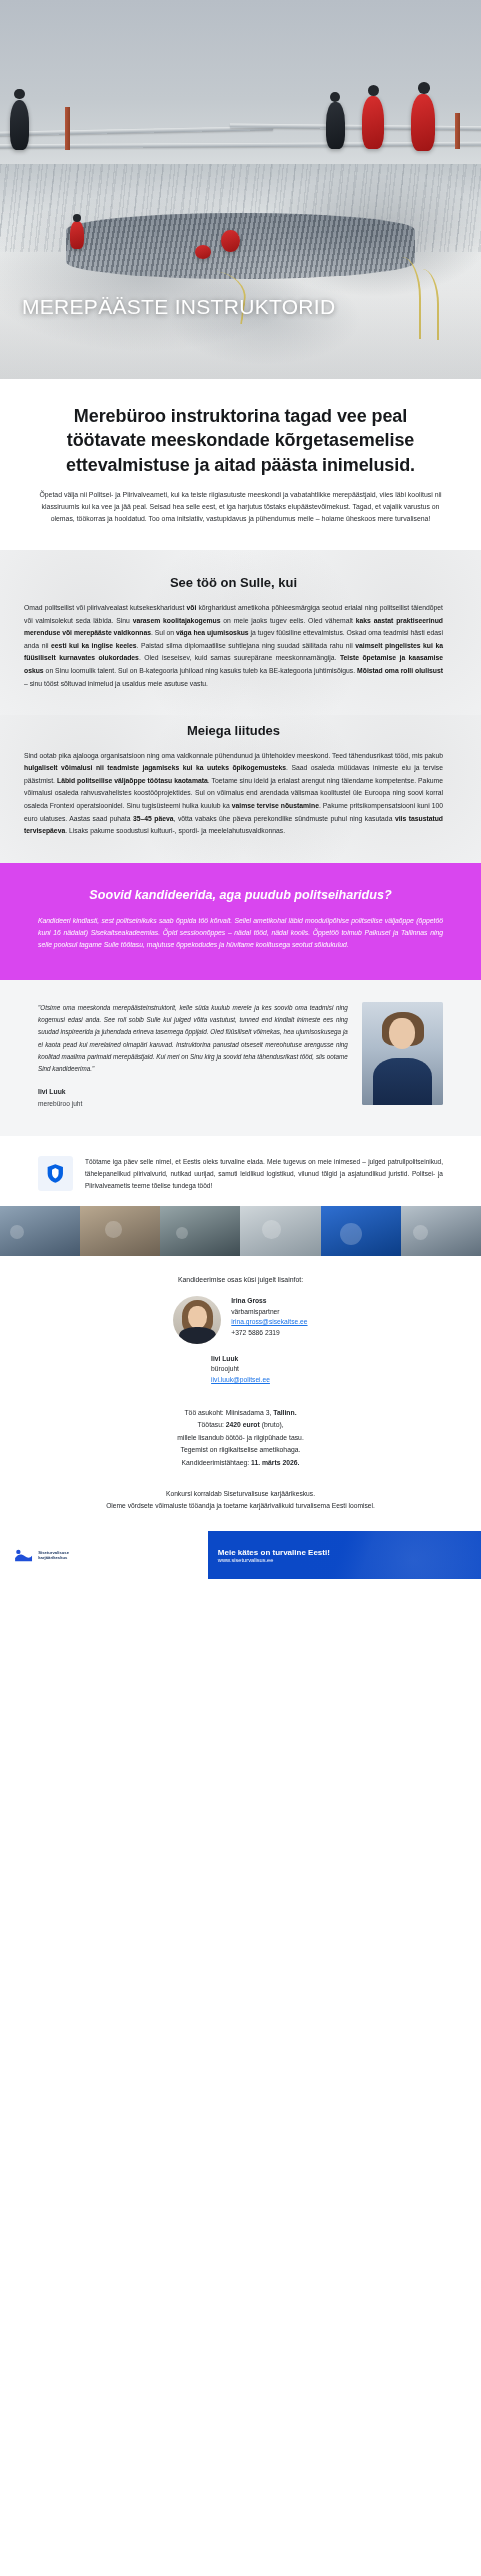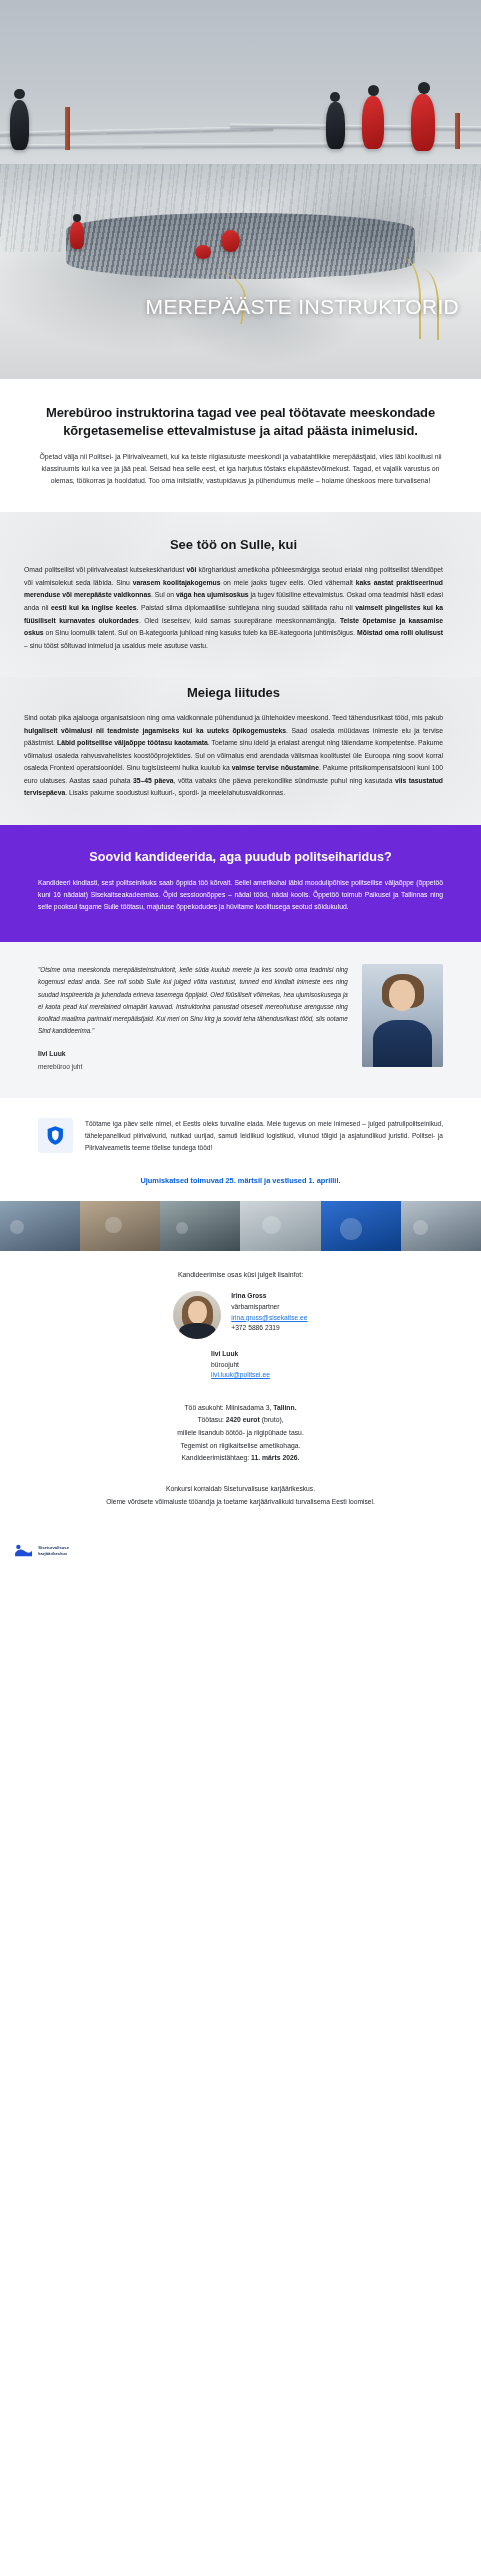--- a/index.html
+++ b/index.html
@@ -68,33 +68,33 @@
     pointer-events: none;
   }
   .hero-caption {
     position: absolute; left: 33px; right: 33px; top: 247px;
     text-align: center;
     font-size: 11px; font-weight: 700; line-height: 1.45;
     color: #ffffff;
     text-shadow: 0 1.1px 3.3px rgba(0,0,0,.55), 0 0 9.8px rgba(0,0,0,.35);
   }
   .hero-title {
-    position: absolute; left: 5px; right: 22px; top: 295px;
-    text-align: right;
+    position: absolute; left: 22px; right: 22px; top: 295px;
+    text-align: left;
     font-size: 21px; font-weight: 400; letter-spacing: 0.3px;
     color: #ffffff;
     text-shadow: 0 1.1px 5.5px rgba(0,0,0,.42);
   }
 
   
   .sec { padding: 25px 38px; }
   .sec.gray { background: #f4f5f6; }
   .sec.white { background: #ffffff; }
   .lead {
-    font-size: 13px; line-height: 1.35; font-weight: 700;
+    font-size: 18px; line-height: 1.35; font-weight: 700;
     text-align: center; color: #17191c; letter-spacing: -0.1px;
   }
   .intro {
     margin-top: 12px;
     font-size: 6.9px; line-height: 1.75; text-align: center; color: #2a2d31;
   }
   .h2 {
     font-size: 13px; font-weight: 700; text-align: center;
     margin-bottom: 12px; color: #17191c;
   }
@@ -108,21 +108,21 @@
     content: ""; position: absolute; inset: 0;
     background:
       radial-gradient(circle at 18% 40%, rgba(150,150,150,.16), transparent 44%),
       radial-gradient(circle at 52% 55%, rgba(130,130,130,.14), transparent 42%),
       radial-gradient(circle at 84% 38%, rgba(150,150,150,.15), transparent 44%);
     pointer-events: none;
   }
   .sec-photo-bg > * { position: relative; }
 
   
-  .cta { background: #6d28d9; color: #fff; padding: 24px 38px 28.4px; text-align: center; }
+  .cta { background: #d946ef; color: #fff; padding: 24px 38px 28.4px; text-align: center; font-style: italic; }
   .cta h2 { font-size: 12.6px; font-weight: 700; line-height: 1.35; margin-bottom: 11px; }
   .cta p { font-size: 6.8px; line-height: 1.8; text-align: justify; }
 
   
   .testimonial { background: #f4f5f6; padding: 22px 38px 25px; }
   .t-row { display: flex; gap: 14.2px; align-items: flex-start; }
   .t-text { flex: 1 1 auto; font-size: 6.3px; line-height: 1.95; color: #24272b; font-style: italic; text-align: justify; }
   .t-name { margin-top: 9.8px; font-weight: 700; font-style: normal; font-size: 6.8px; }
   .t-role { font-style: normal; font-size: 6.6px; color: #3a3d41; }
   .t-photo {
@@ -273,21 +273,20 @@
 
   <section class="note">
     <div class="note-badge">
       <svg width="18.6" height="21" viewBox="0 0 34 38" aria-hidden="true">
         <path d="M17 2 L31 7 V19 C31 28 24 34 17 36 C10 34 3 28 3 19 V7 Z" fill="#0561e2"></path>
         <path d="M17 9 L23 12 V19 C23 24 20 27 17 28 C14 27 11 24 11 19 V12 Z" fill="#ffffff"></path>
       </svg>
     </div>
     <p class="note-text">Töötame iga päev selle nimel, et Eestis oleks turvaline elada. Meie tugevus on meie inimesed – julged patrullpolitseinikud, tähelepanelikud piirivalvurid, nutikad uurijad, samuti leidlikud logistikud, vilunud tõlgid ja asjatundlikud juristid. Politsei- ja Piirivalveametis teeme tõelise tundega tööd!</p>
   </section>
-  <div class="deadline">Ujumiskatsed toimuvad 25. märtsil ja vestlused 1. aprillil.</div>
 
   <section class="strip">
     <div class="s1">
         <span class="blob" style="left:9.8px;top:18.6px;width:14.2px;height:14.2px;"></span>
       </div>
     <div class="s2">
         <span class="blob" style="left:25px;top:15.3px;width:16.4px;height:16.4px;"></span>
       </div>
     <div class="s3">
         <span class="blob" style="left:15.3px;top:21px;width:12px;height:12px;"></span>
@@ -352,16 +351,22 @@
         <svg width="18.6" height="16.4" viewBox="0 0 34 30" aria-hidden="true">
           <path d="M2 20 C8 12 14 12 20 17 C25 21 30 20 33 16 L33 26 L2 26 Z" fill="#1f4fd8"></path>
           <circle cx="8" cy="9" r="4" fill="#1f4fd8"></circle>
         </svg>
       </div>
       <div class="f-logo-text">
         <div>Siseturvalisuse</div>
         <div>karjäärikeskus</div>
       </div>
     </div>
+    <div class="footer-right">
+      <div>
+        <div class="f-slogan">Meie kätes on turvaline Eesti!</div>
+        <div class="f-url">www.siseturvalisus.ee</div>
+      </div>
+    </div>
   </footer>
 
 </div>
 
 
 </body></html>

